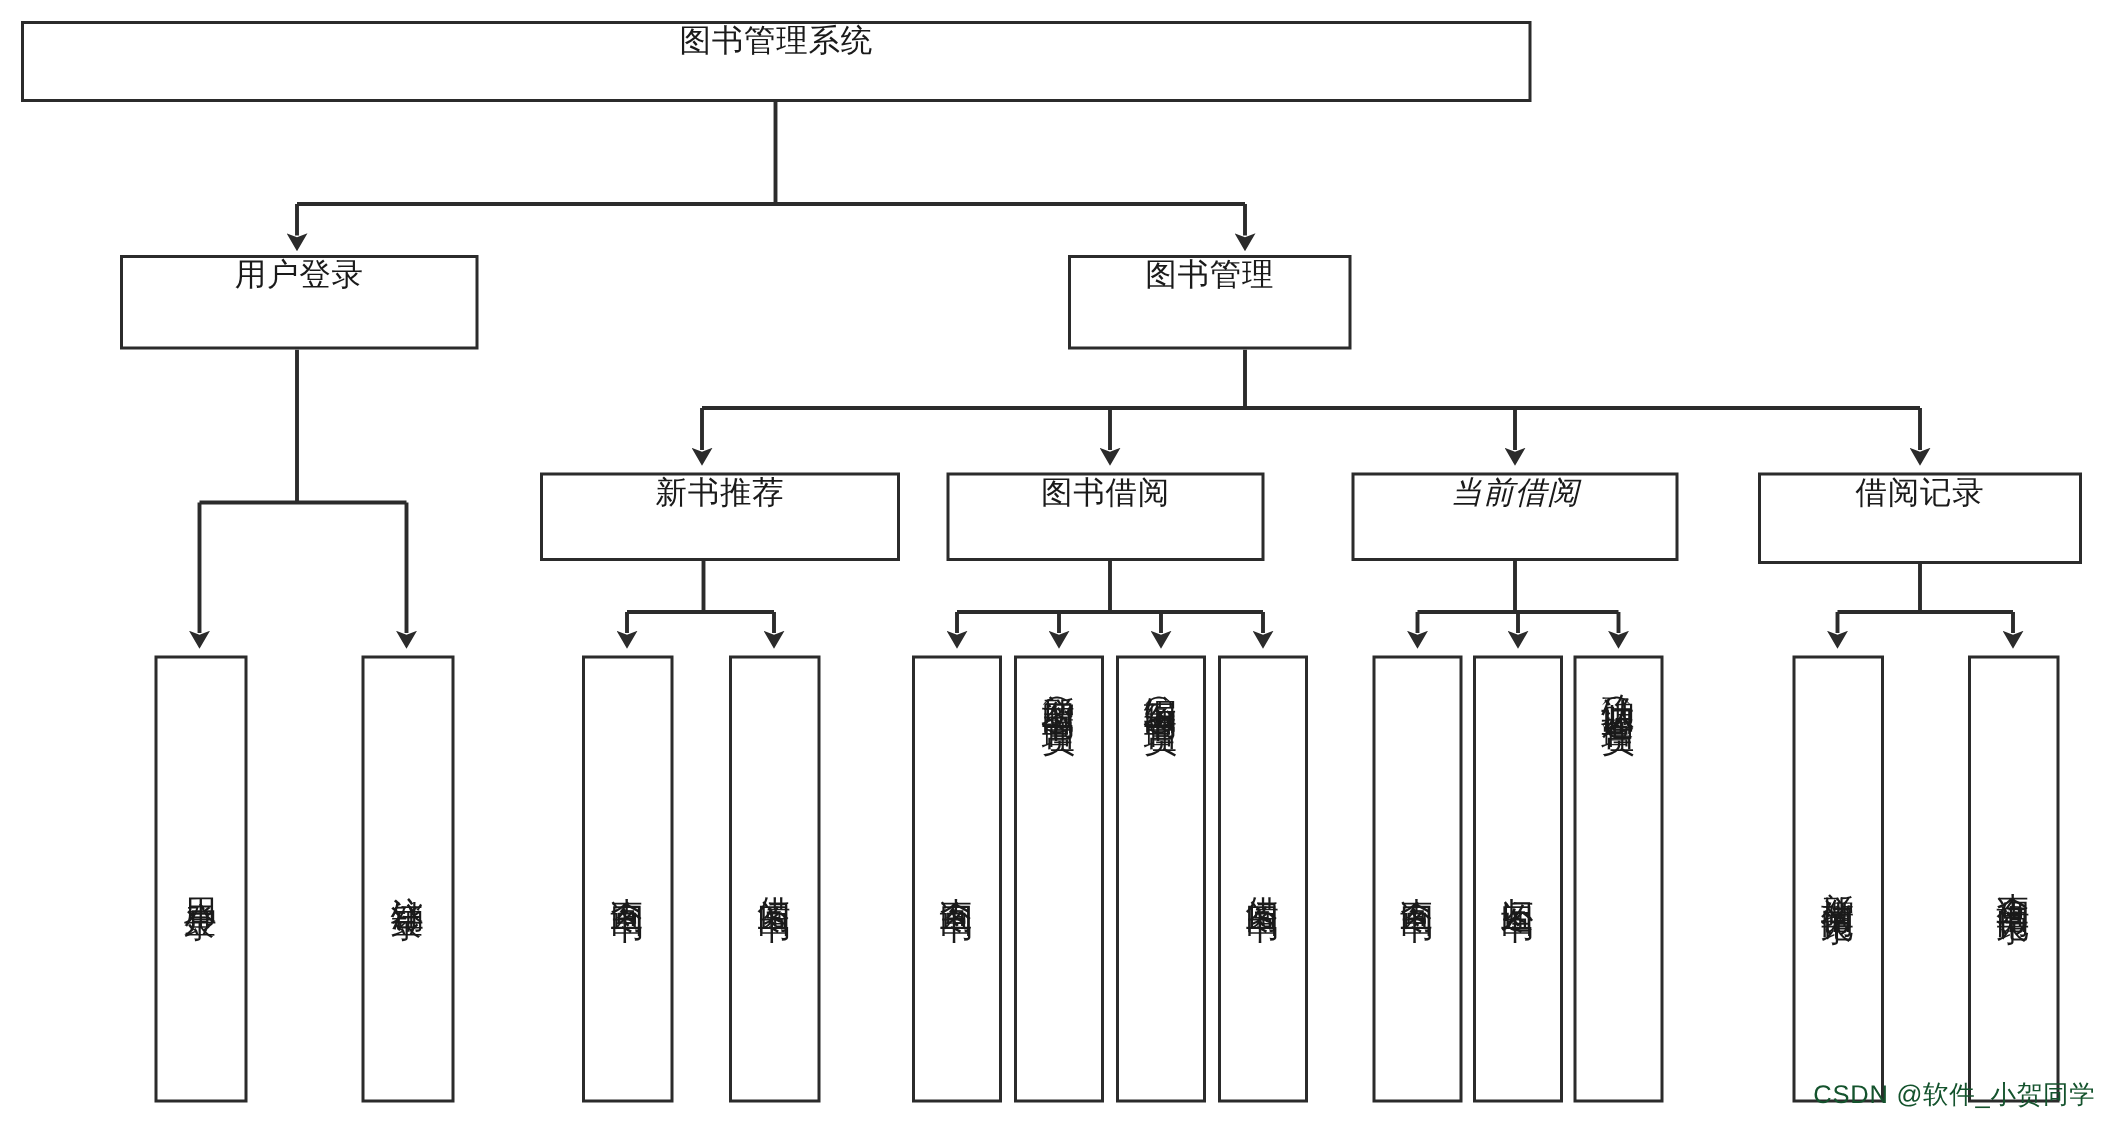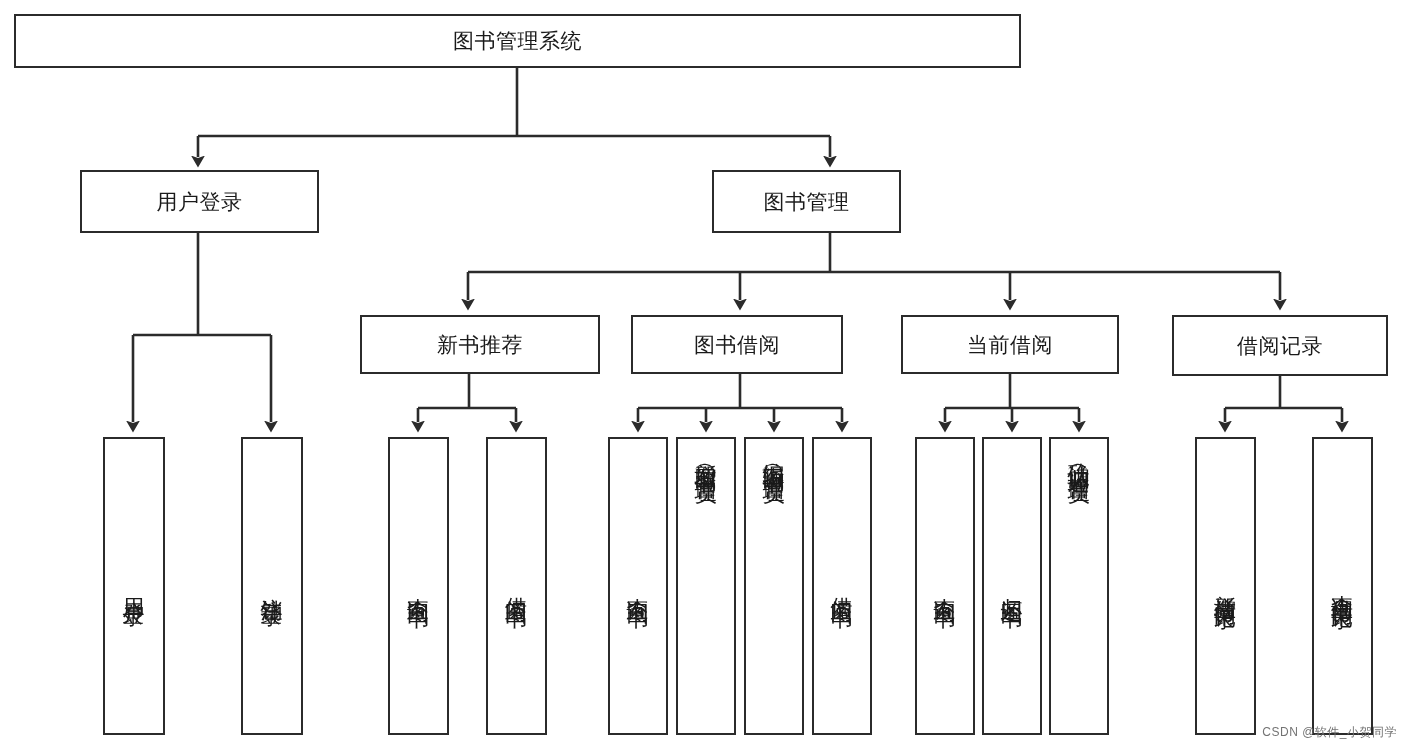--- a/index.html
+++ b/index.html
@@ -24,21 +24,21 @@
     width: 1405px;
     height: 747px;
     pointer-events: none;
   }
   .node {
     position: absolute;
     box-sizing: border-box;
     background: #ffffff;
     border: 2px solid #2b2b2b;
     display: flex;
-    align-items: center;
+    align-items: flex-start;
     justify-content: center;
     color: #1a1a1a;
   }
   .node-label {
     display: block;
     text-align: center;
     line-height: 1.12;
     white-space: nowrap;
   }
   .node.horizontal .node-label {
@@ -62,22 +62,22 @@
     margin: 0 auto;
   }
   .node.vertical.centered {
     align-items: center;
     padding-top: 0;
   }
   .watermark {
     position: absolute;
     right: 8px;
     bottom: 6px;
-    font-size: 12px;
-    color: #737373;
+    font-size: 17px;
+    color: #14532d;
     letter-spacing: 0.5px;
     white-space: nowrap;
     user-select: none;
   }
 </style>
 </head>
 <body>
 
 <div id="canvas">
 
@@ -144,21 +144,21 @@
   </div>
 
   <div class="node horizontal" style="left:360px; top:315px; width:240px; height:59px;">
     <span class="node-label">新书推荐</span>
   </div>
 
   <div class="node horizontal" style="left:631px; top:315px; width:212px; height:59px;">
     <span class="node-label">图书借阅</span>
   </div>
 
-  <div class="node horizontal" style="left:901px; top:315px; width:218px; height:59px;">
+  <div class="node horizontal" style="left:901px; top:315px; width:218px; height:59px;font-style:italic;">
     <span class="node-label">当前借阅</span>
   </div>
 
   <div class="node horizontal" style="left:1172px; top:315px; width:216px; height:61px;">
     <span class="node-label">借阅记录</span>
   </div>
 
   <div class="node vertical centered" style="left:103px; top:437px; width:62px; height:298px;">
     <span class="node-label">用户登录</span>
   </div>

